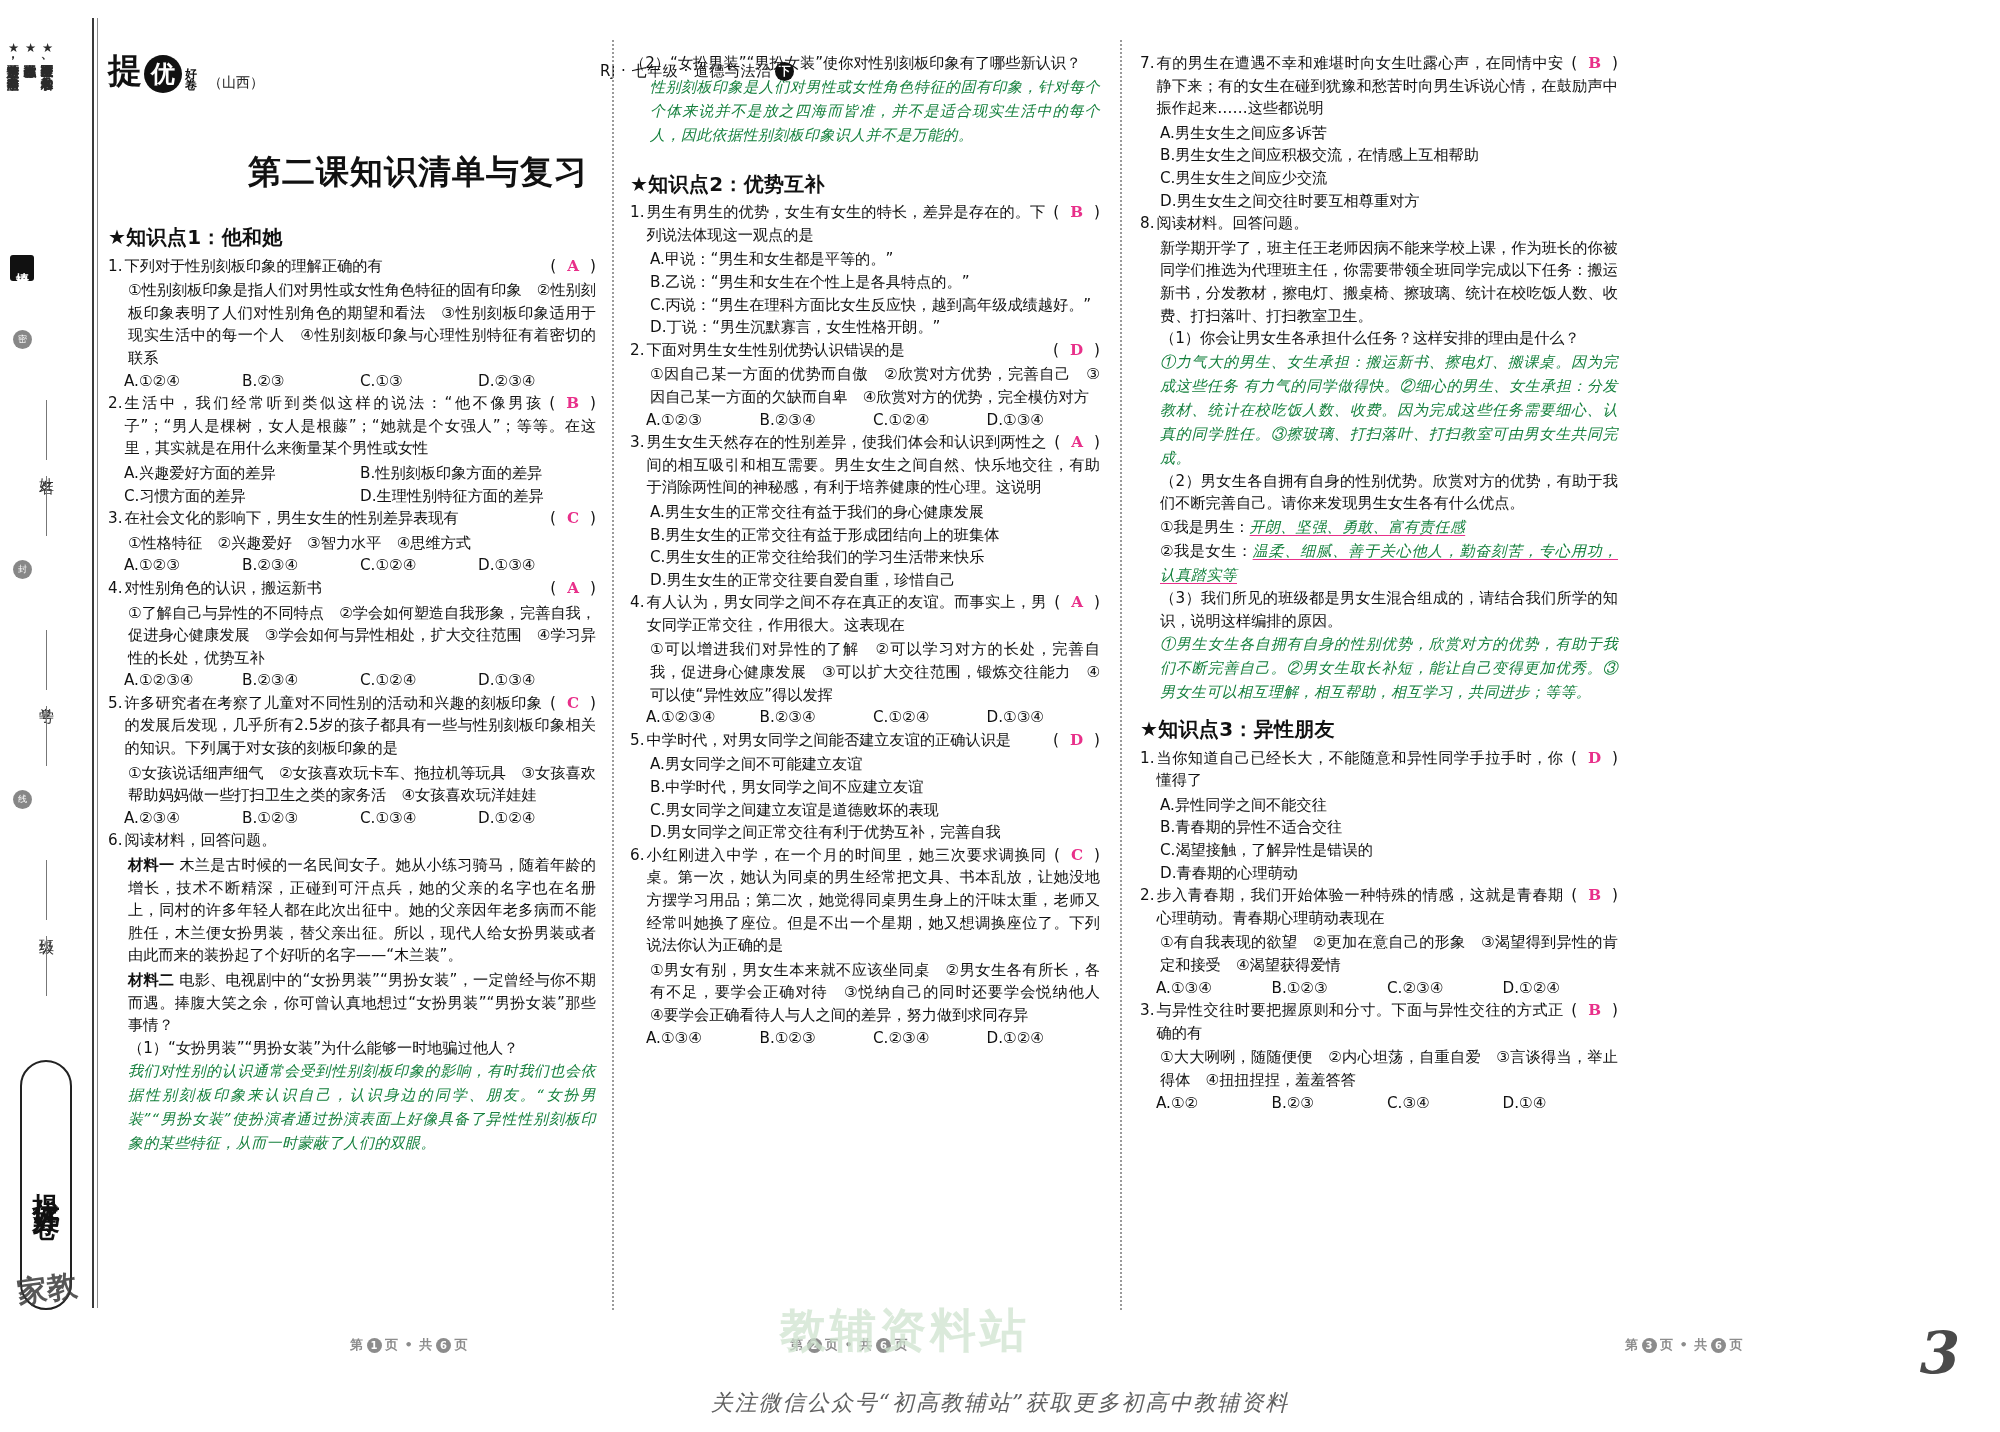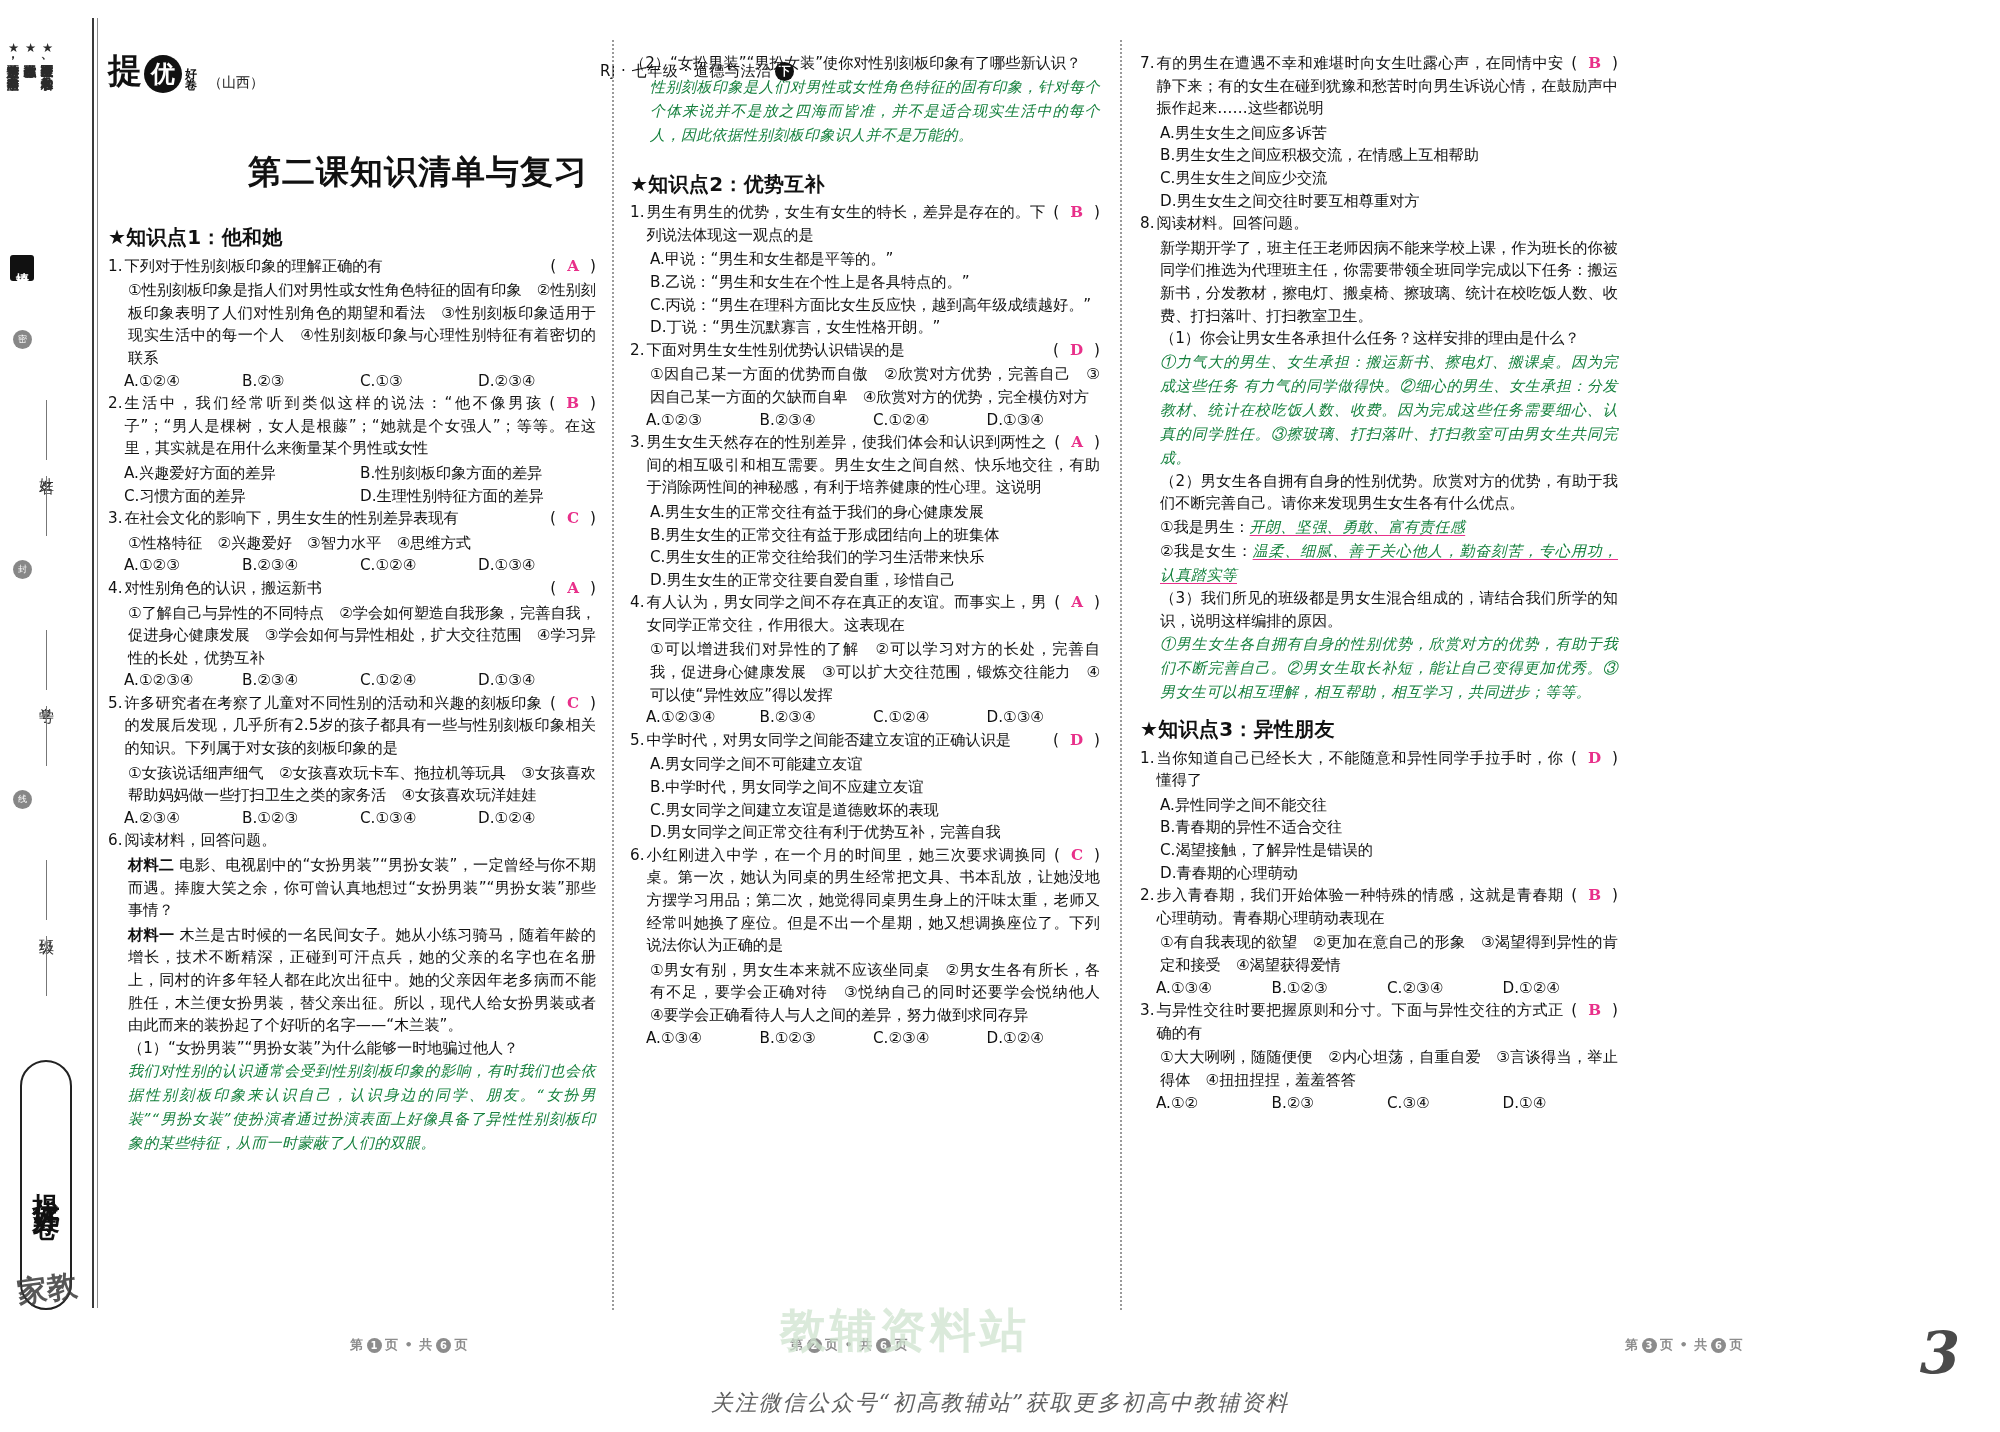--- a/index.html
+++ b/index.html
@@ -365,26 +365,26 @@
     <span>B.①②③</span>
     <span>C.①③④</span>
     <span>D.①②④</span>
   </div>
 
   <div class="q">
     <span class="num">6.</span>
     <span class="body">阅读材料，回答问题。</span>
   </div>
   <div class="ind mat">
+    <b>材料一</b>
+    <span>木兰是古时候的一名民间女子。她从小练习骑马，随着年龄的增长，技术不断精深，正碰到可汗点兵，她的父亲的名字也在名册上，同村的许多年轻人都在此次出征中。她的父亲因年老多病而不能胜任，木兰便女扮男装，替父亲出征。所以，现代人给女扮男装或者由此而来的装扮起了个好听的名字——“木兰装”。</span>
+  </div>
+  <div class="ind mat">
     <b>材料二</b>
     <span>电影、电视剧中的“女扮男装”“男扮女装”，一定曾经与你不期而遇。捧腹大笑之余，你可曾认真地想过“女扮男装”“男扮女装”那些事情？</span>
-  </div>
-  <div class="ind mat">
-    <b>材料一</b>
-    <span>木兰是古时候的一名民间女子。她从小练习骑马，随着年龄的增长，技术不断精深，正碰到可汗点兵，她的父亲的名字也在名册上，同村的许多年轻人都在此次出征中。她的父亲因年老多病而不能胜任，木兰便女扮男装，替父亲出征。所以，现代人给女扮男装或者由此而来的装扮起了个好听的名字——“木兰装”。</span>
   </div>
   <div class="ind">（1）“女扮男装”“男扮女装”为什么能够一时地骗过他人？</div>
   <div class="hw">我们对性别的认识通常会受到性别刻板印象的影响，有时我们也会依据性别刻板印象来认识自己，认识身边的同学、朋友。“女扮男装”“男扮女装”使扮演者通过扮演表面上好像具备了异性性别刻板印象的某些特征，从而一时蒙蔽了人们的双眼。</div>
 </div>
 
 <div class="col" id="col2">
 
   <div>（2）“女扮男装”“男扮女装”使你对性别刻板印象有了哪些新认识？</div>
   <div class="hw">性别刻板印象是人们对男性或女性角色特征的固有印象，针对每个个体来说并不是放之四海而皆准，并不是适合现实生活中的每个人，因此依据性别刻板印象识人并不是万能的。</div>
 

